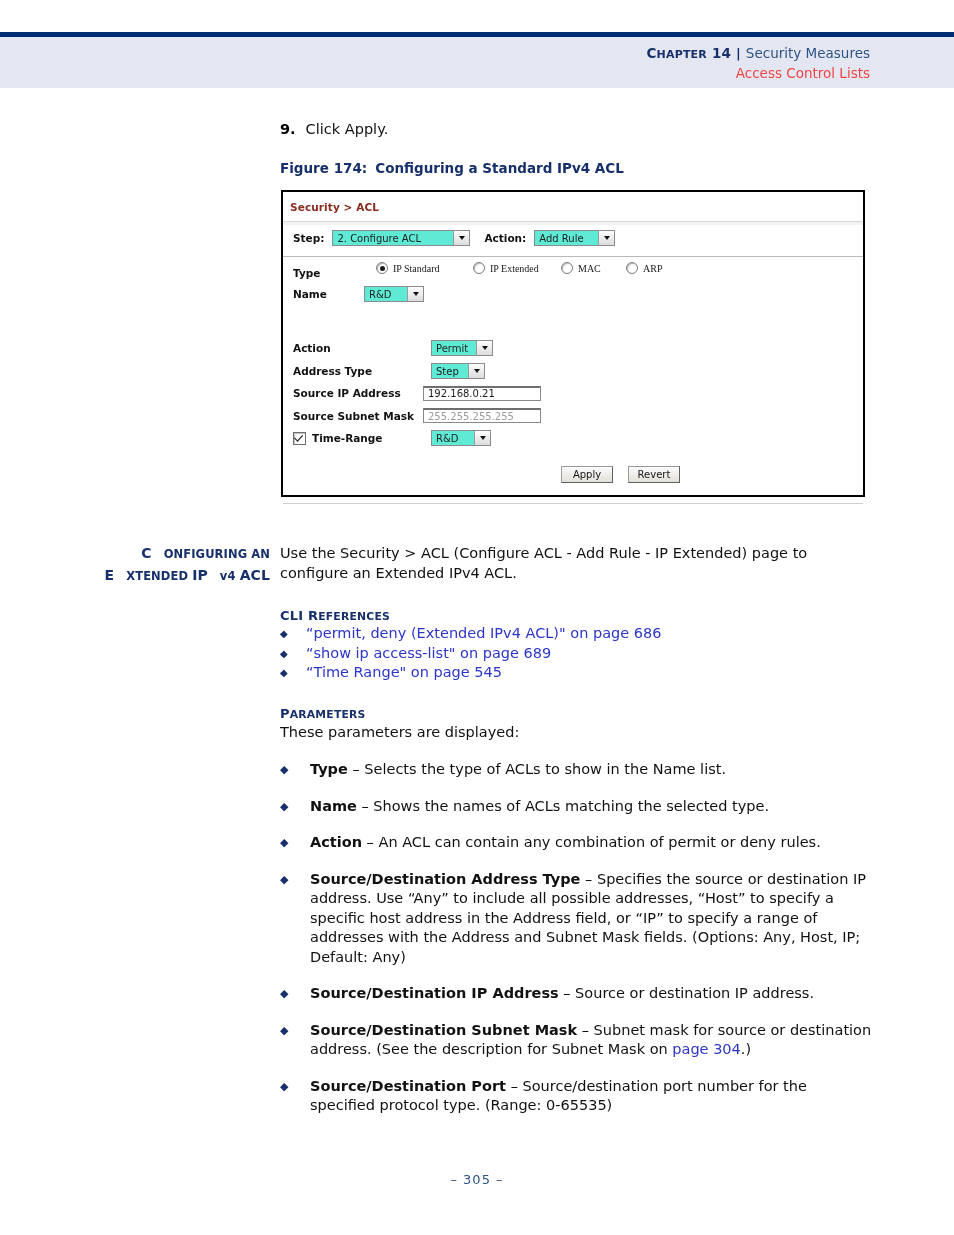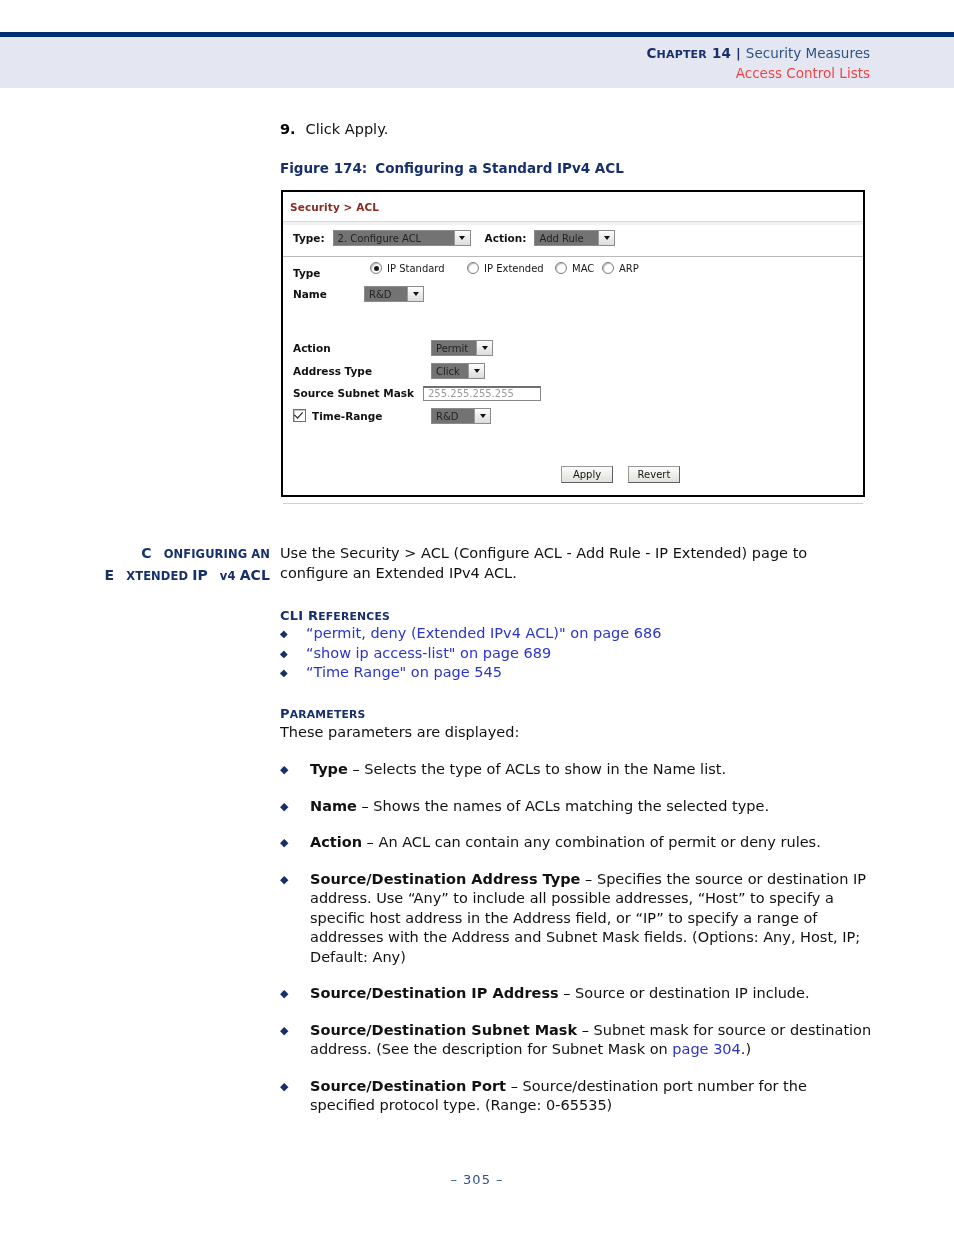--- a/index.html
+++ b/index.html
@@ -128,21 +128,21 @@
   .fld-label {
     font-size: 10.5px;
     font-weight: bold;
     color: #111;
     white-space: nowrap;
   }
   .sel {
     display: inline-flex;
     align-items: stretch;
     border: 1px solid #8b8b8b;
-    background: #737373;
+    background: #5eead4;
     height: 16px;
     box-sizing: border-box;
     margin-left: 8px;
   }
   .sel .sel-val {
     font-size: 10px;
     color: #222;
     padding: 1px 4px 0 4px;
     display: flex;
     align-items: center;
@@ -175,32 +175,33 @@
     position: absolute;
     left: 10px; top: 70px;
     width: 560px;
   }
   .name-row {
     position: absolute;
     left: 10px; top: 91px;
   }
   .radio-set {
     position: absolute;
-    left: 77px; top: 0;
-    display: flex;
-    align-items: center;
+    left: 83px; top: 0;
+    display: flex;
+    align-items: center;
+    font-family: Liberation Serif, serif;
   }
   .radio-opt {
     display: flex;
     align-items: center;
     white-space: nowrap;
   }
   .radio-opt.o0 { width: 97px; }
   .radio-opt.o1 { width: 88px; }
-  .radio-opt.o2 { width: 47px; }
+  .radio-opt.o2 { width: 65px; }
   .radio-opt.o3 { width: 60px; }
   .radio-dot {
     width: 10px; height: 10px;
     border-radius: 50%;
     border: 1px solid #7d7d7d;
     background: #fff;
     position: relative;
     margin-right: 5px;
     box-shadow: inset 1px 1px 1px rgba(0,0,0,.28);
     flex: none;
@@ -402,21 +403,21 @@
   </div>
 
   <div class="shot">
 
     <div class="shot-crumb">Security &gt; ACL</div>
     <div class="shot-hr one"></div>
     <div class="shot-hr two"></div>
     <div class="shot-hr three"></div>
 
     <div class="step-row">
-      <span class="fld-label">Type:</span>
+      <span class="fld-label">Step:</span>
       <span class="sel w-configure">
         <span class="sel-val">2. Configure ACL</span>
         <span class="sel-arrow">
             <i></i>
           </span>
       </span>
       <span class="fld-label" style="margin-left:14px">Action:</span>
       <span class="sel w-addrule">
         <span class="sel-val">Add Rule</span>
         <span class="sel-arrow">
@@ -465,27 +466,31 @@
           <span class="sel-val">Permit</span>
           <span class="sel-arrow">
               <i></i>
             </span>
         </span>
       </div>
 
       <div class="form-row">
         <span class="lbl">Address Type</span>
         <span class="sel w-host">
-          <span class="sel-val">Click</span>
+          <span class="sel-val">Step</span>
           <span class="sel-arrow">
               <i></i>
             </span>
         </span>
       </div>
 
+      <div class="form-row">
+        <span class="lbl">Source IP Address</span>
+        <span class="txtbox">192.168.0.21</span>
+      </div>
 
       <div class="form-row">
         <span class="lbl">Source Subnet Mask</span>
         <span class="txtbox disabled">255.255.255.255</span>
       </div>
 
       <div class="form-row">
         <span class="chk-wrap">
           <span class="chk on"></span>
           <span class="chk-lbl">Time-Range</span>
@@ -550,21 +555,21 @@
       <span class="param-body"><b>Action</b><span> – An ACL can contain any combination of permit or deny rules.</span></span>
     </div>
 
     <div class="param-item">
       <span class="dia">◆</span>
       <span class="param-body"><b>Source/Destination Address Type</b><span> – Specifies the source or destination IP address. Use “Any” to include all possible addresses, “Host” to specify a specific host address in the Address field, or “IP” to specify a range of addresses with the Address and Subnet Mask fields. (Options: Any, Host, IP; Default: Any)</span></span>
     </div>
 
     <div class="param-item">
       <span class="dia">◆</span>
-      <span class="param-body"><b>Source/Destination IP Address</b><span> – Source or destination IP include.</span></span>
+      <span class="param-body"><b>Source/Destination IP Address</b><span> – Source or destination IP address.</span></span>
     </div>
 
     <div class="param-item">
       <span class="dia">◆</span>
       <span class="param-body"><b>Source/Destination Subnet Mask</b><span> – Subnet mask for source or destination address. (See the description for Subnet Mask on </span><span class="inline-link">page 304</span><span>.)</span></span>
     </div>
 
     <div class="param-item">
       <span class="dia">◆</span>
       <span class="param-body"><b>Source/Destination Port</b><span> – Source/destination port number for the specified protocol type. (Range: 0-65535)</span></span>

